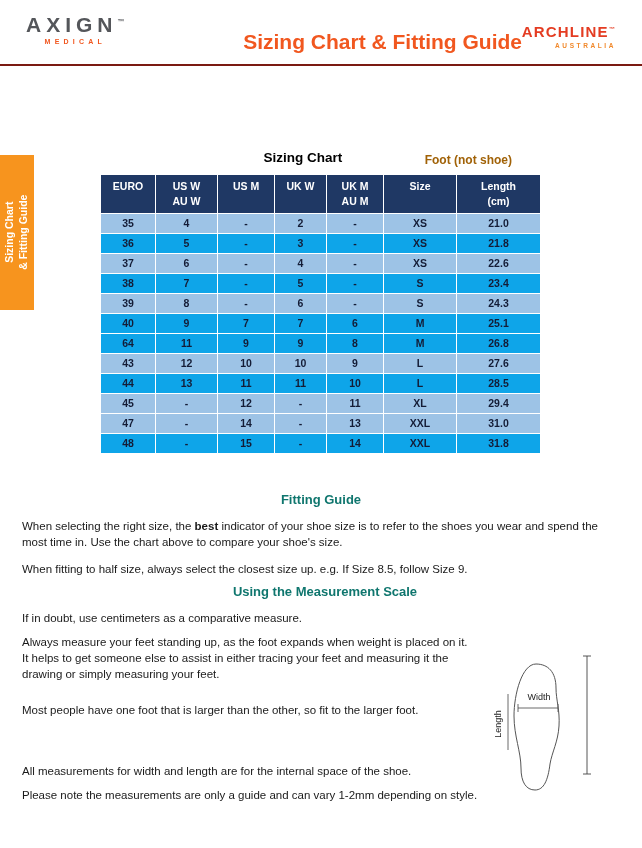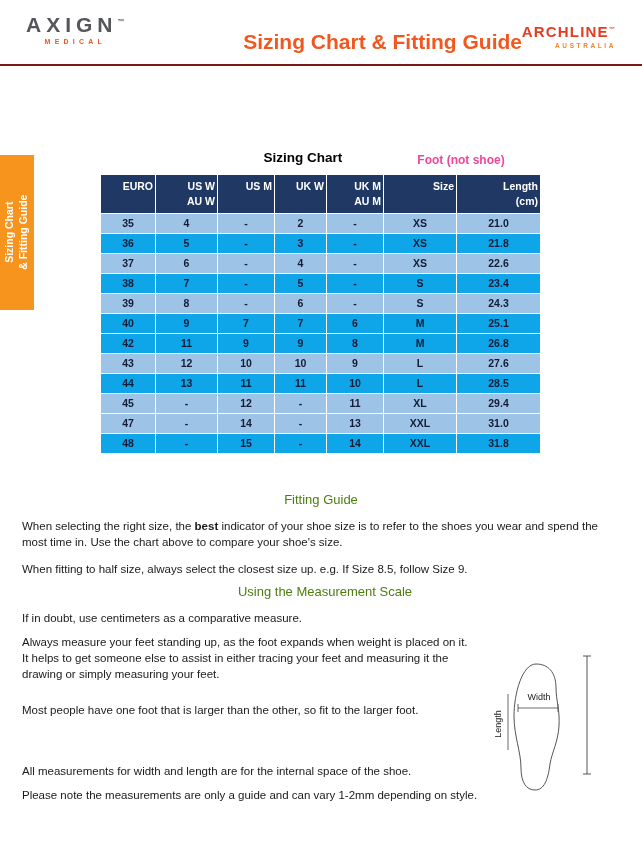--- a/index.html
+++ b/index.html
@@ -28,35 +28,35 @@
 
   
   .side-tab { position: absolute; left: 0; top: 155px; width: 34px; height: 155px; background: #f7941e;
     display: flex; align-items: center; justify-content: center; }
   .side-tab-label { transform: rotate(-90deg); white-space: nowrap; color: #ffffff; font-weight: 700;
     font-size: 10.5px; line-height: 1.35; text-align: center; }
 
   
   .chart-title { position: absolute; top: 150px; left: 100px; width: 406px; text-align: center;
     font-size: 13.5px; font-weight: 700; color: #000; }
-  .foot-note { position: absolute; top: 153px; left: 410px; width: 102px; text-align: center;
-    font-size: 12px; font-weight: 700; color: #ec4899; }
+  .foot-note { position: absolute; top: 153px; left: 410px; width: 102px; text-align: right;
+    font-size: 12px; font-weight: 700; color: #a16207; }
   table.sizing-table { position: absolute; left: 100px; top: 174px; width: 440px;
     border-collapse: collapse; table-layout: fixed; }
   .sizing-table th { background: #1f3864; color: #ffffff; font-size: 10.5px; font-weight: 700;
-    text-align: right; vertical-align: top; padding: 4px 2px; border: 1px solid #ffffff; height: 38px; }
+    text-align: center; vertical-align: top; padding: 4px 2px; border: 1px solid #ffffff; height: 38px; }
   .sizing-table th div { line-height: 1.45; }
   .sizing-table td { font-size: 10.5px; font-weight: 700; color: #141c36; text-align: center;
     padding: 2px; height: 15px; line-height: 15px; border: 1px solid #ffffff; }
   tr.row-a td { background: #9dc3e6; }
   tr.row-b td { background: #0ea5e9; }
 
   
   .section-title { position: absolute; left: 0; right: 0; text-align: center;
-    font-size: 13px; font-weight: 400; color: #4d7c0f; }
+    font-size: 13px; font-weight: 700; color: #0f766e; }
   .fg-title { top: 492px; }
   .ms-title { top: 584px; padding-left: 8px; }
   .para { position: absolute; left: 22px; font-size: 11.5px; color: #1a1a1a; line-height: 1.4; }
   .p1 { top: 518px; width: 602px; }
   .p2 { top: 561px; width: 602px; }
   .p3 { top: 610px; width: 560px; }
   .p4 { top: 634px; width: 452px; }
   .p5 { top: 702px; width: 560px; }
   .p6 { top: 763px; width: 560px; }
   .p7 { top: 787px; width: 524px; }
@@ -180,21 +180,21 @@
         <tr class="row-b">
           <td>40</td>
           <td>9</td>
           <td>7</td>
           <td>7</td>
           <td>6</td>
           <td>M</td>
           <td>25.1</td>
         </tr>
         <tr class="row-b">
-          <td>42</td>
+          <td>64</td>
           <td>11</td>
           <td>9</td>
           <td>9</td>
           <td>8</td>
           <td>M</td>
           <td>26.8</td>
         </tr>
         <tr class="row-a">
           <td>43</td>
           <td>12</td>

